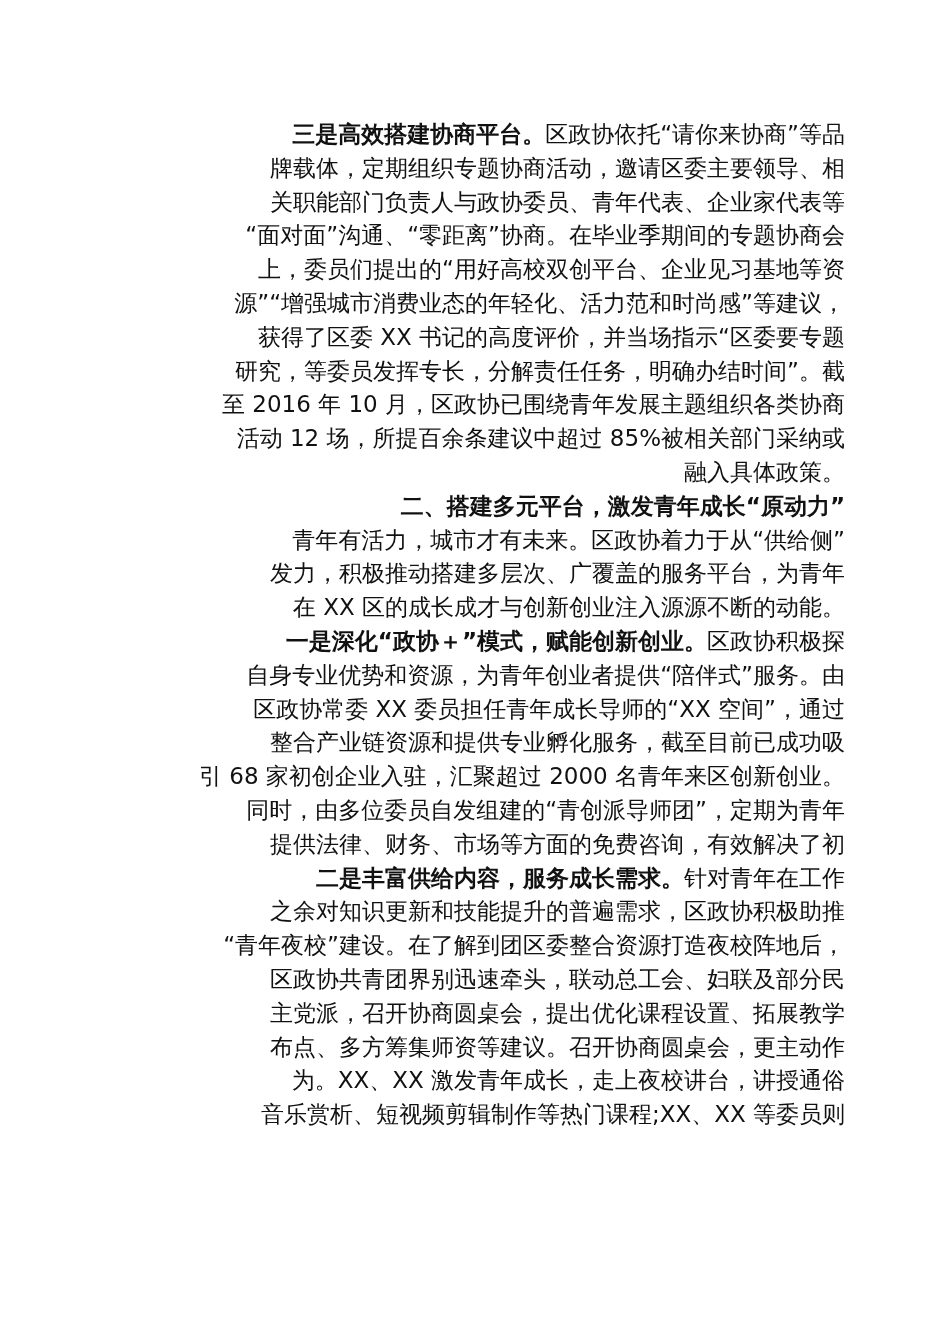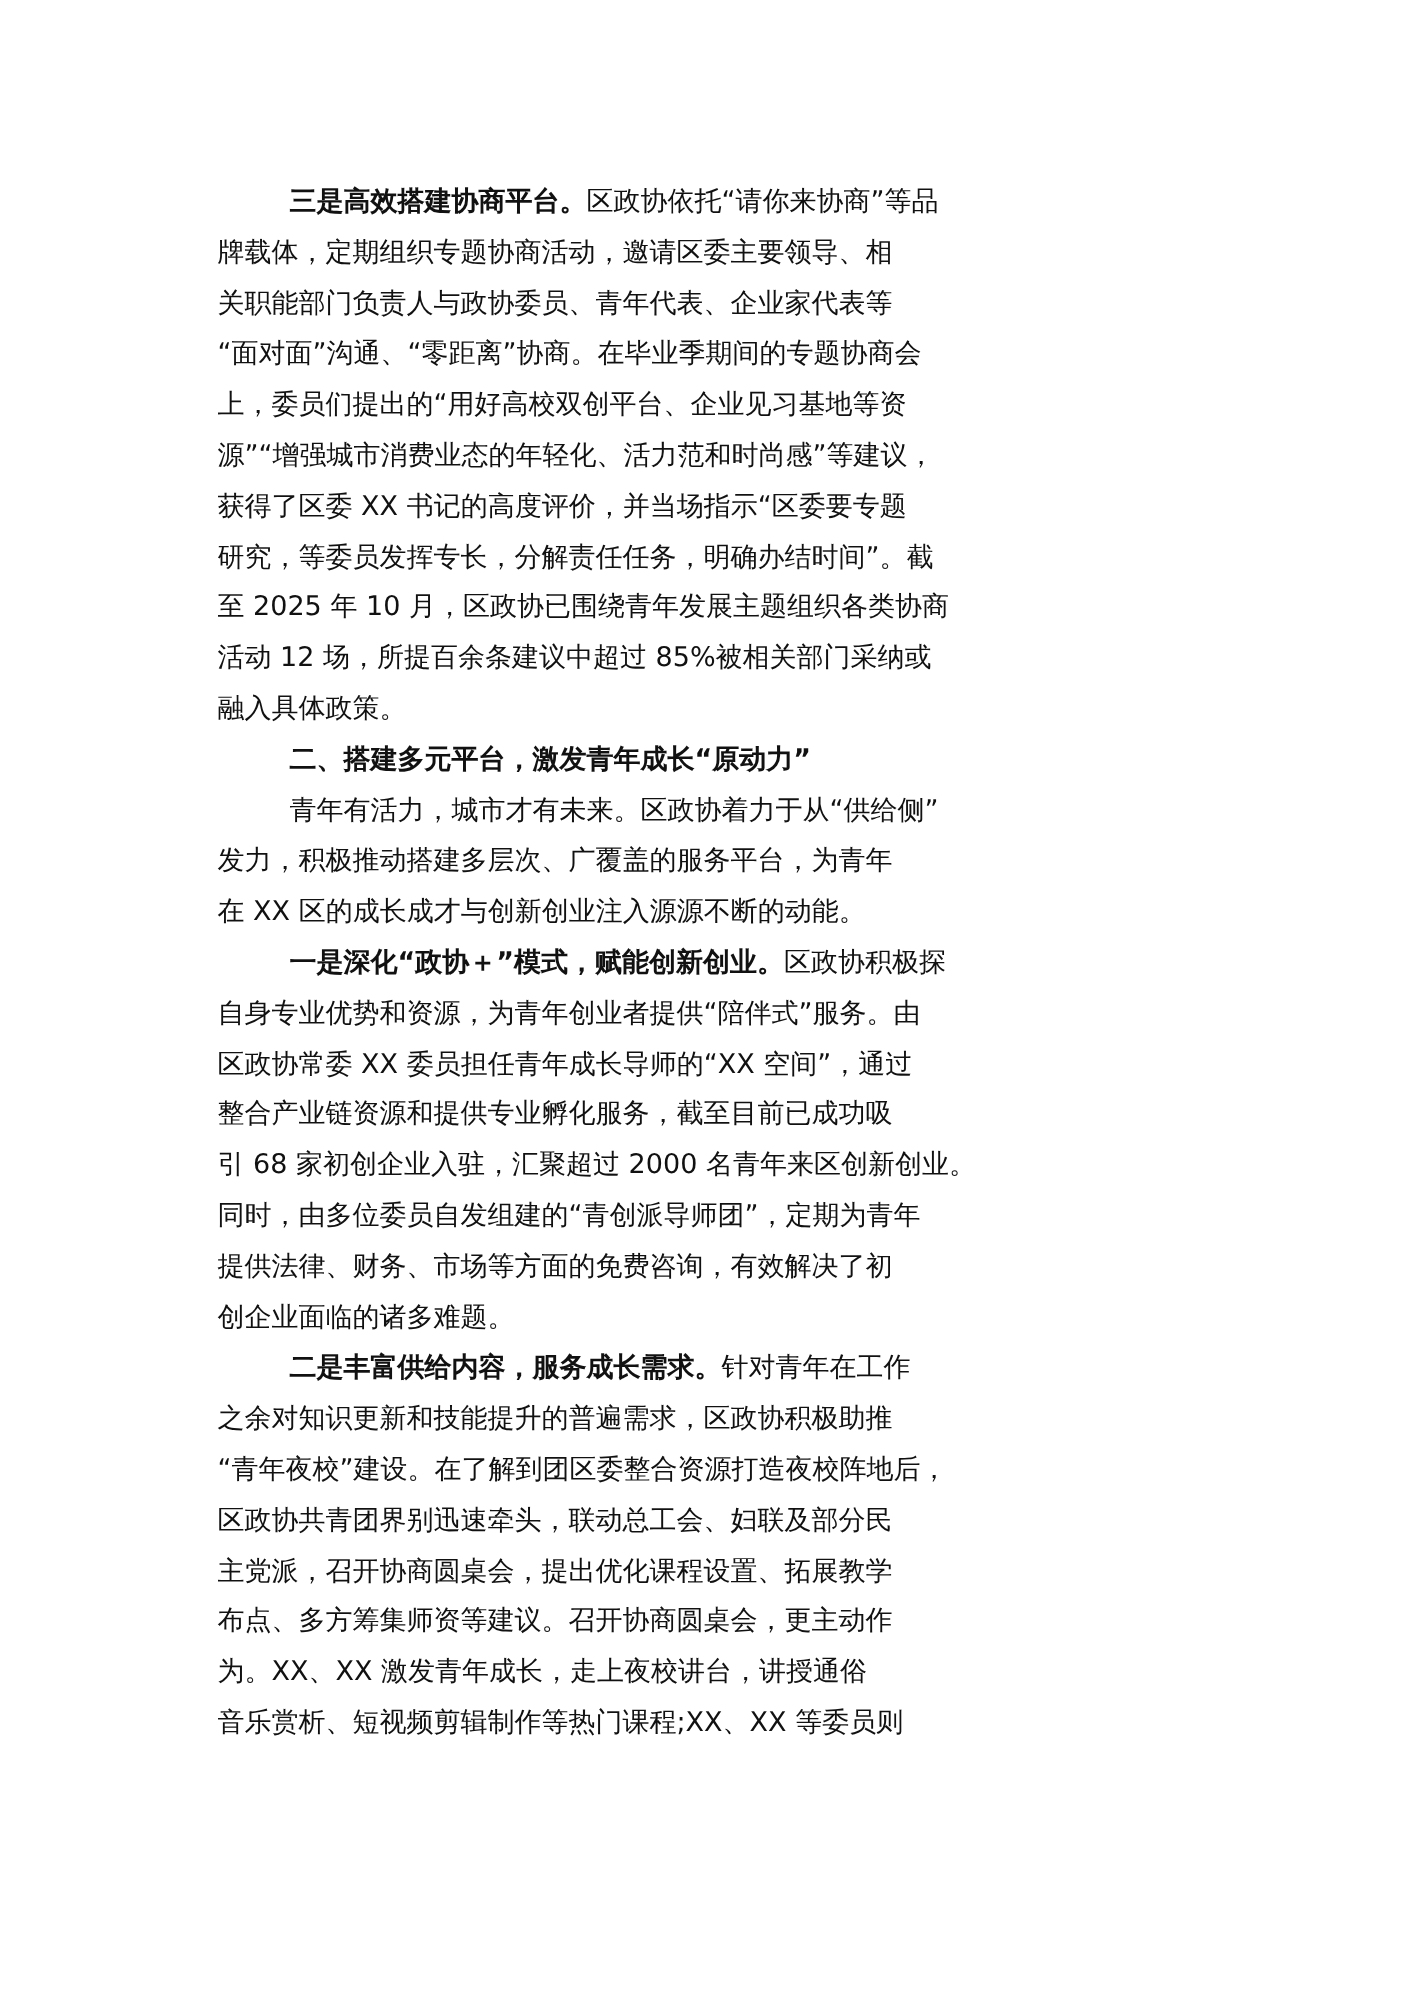--- a/index.html
+++ b/index.html
@@ -18,23 +18,24 @@
   .page {
     position: absolute;
     left: 145px;
     top: 118px;
     width: 700px;
   }
   .line {
     display: block;
     height: 33.8px;
     line-height: 33.8px;
-    font-size: 18px;
+    font-size: 23px;
     white-space: nowrap;
     letter-spacing: 0px;
+    text-align: right;
   }
   .indent {
     padding-left: 48px;
   }
   .bold {
     font-weight: bold;
   }
   .heading {
     font-weight: bold;
   }
@@ -46,21 +47,21 @@
 
   <div>
     <span class="line indent"><span class="bold">三是高效搭建协商平台。</span><span>区政协依托“请你来协商”等品</span></span>
     <span class="line">牌载体，定期组织专题协商活动，邀请区委主要领导、相</span>
     <span class="line">关职能部门负责人与政协委员、青年代表、企业家代表等</span>
     <span class="line">“面对面”沟通、“零距离”协商。在毕业季期间的专题协商会</span>
     <span class="line">上，委员们提出的“用好高校双创平台、企业见习基地等资</span>
     <span class="line">源”“增强城市消费业态的年轻化、活力范和时尚感”等建议，</span>
     <span class="line">获得了区委 XX 书记的高度评价，并当场指示“区委要专题</span>
     <span class="line">研究，等委员发挥专长，分解责任任务，明确办结时间”。截</span>
-    <span class="line">至 2025 年 10 月，区政协已围绕青年发展主题组织各类协商</span>
+    <span class="line">至 2016 年 10 月，区政协已围绕青年发展主题组织各类协商</span>
     <span class="line">活动 12 场，所提百余条建议中超过 85%被相关部门采纳或</span>
     <span class="line">融入具体政策。</span>
   </div>
 
   <div>
     <span class="line indent heading">二、搭建多元平台，激发青年成长“原动力”</span>
   </div>
 
   <div>
     <span class="line indent">青年有活力，城市才有未来。区政协着力于从“供给侧”</span>
@@ -69,21 +70,20 @@
   </div>
 
   <div>
     <span class="line indent"><span class="bold">一是深化“政协＋”模式，赋能创新创业。</span><span>区政协积极探</span></span>
     <span class="line">自身专业优势和资源，为青年创业者提供“陪伴式”服务。由</span>
     <span class="line">区政协常委 XX 委员担任青年成长导师的“XX 空间”，通过</span>
     <span class="line">整合产业链资源和提供专业孵化服务，截至目前已成功吸</span>
     <span class="line">引 68 家初创企业入驻，汇聚超过 2000 名青年来区创新创业。</span>
     <span class="line">同时，由多位委员自发组建的“青创派导师团”，定期为青年</span>
     <span class="line">提供法律、财务、市场等方面的免费咨询，有效解决了初</span>
-    <span class="line">创企业面临的诸多难题。</span>
   </div>
 
   <div>
     <span class="line indent"><span class="bold">二是丰富供给内容，服务成长需求。</span><span>针对青年在工作</span></span>
     <span class="line">之余对知识更新和技能提升的普遍需求，区政协积极助推</span>
     <span class="line">“青年夜校”建设。在了解到团区委整合资源打造夜校阵地后，</span>
     <span class="line">区政协共青团界别迅速牵头，联动总工会、妇联及部分民</span>
     <span class="line">主党派，召开协商圆桌会，提出优化课程设置、拓展教学</span>
     <span class="line">布点、多方筹集师资等建议。召开协商圆桌会，更主动作</span>
     <span class="line">为。XX、XX 激发青年成长，走上夜校讲台，讲授通俗</span>

